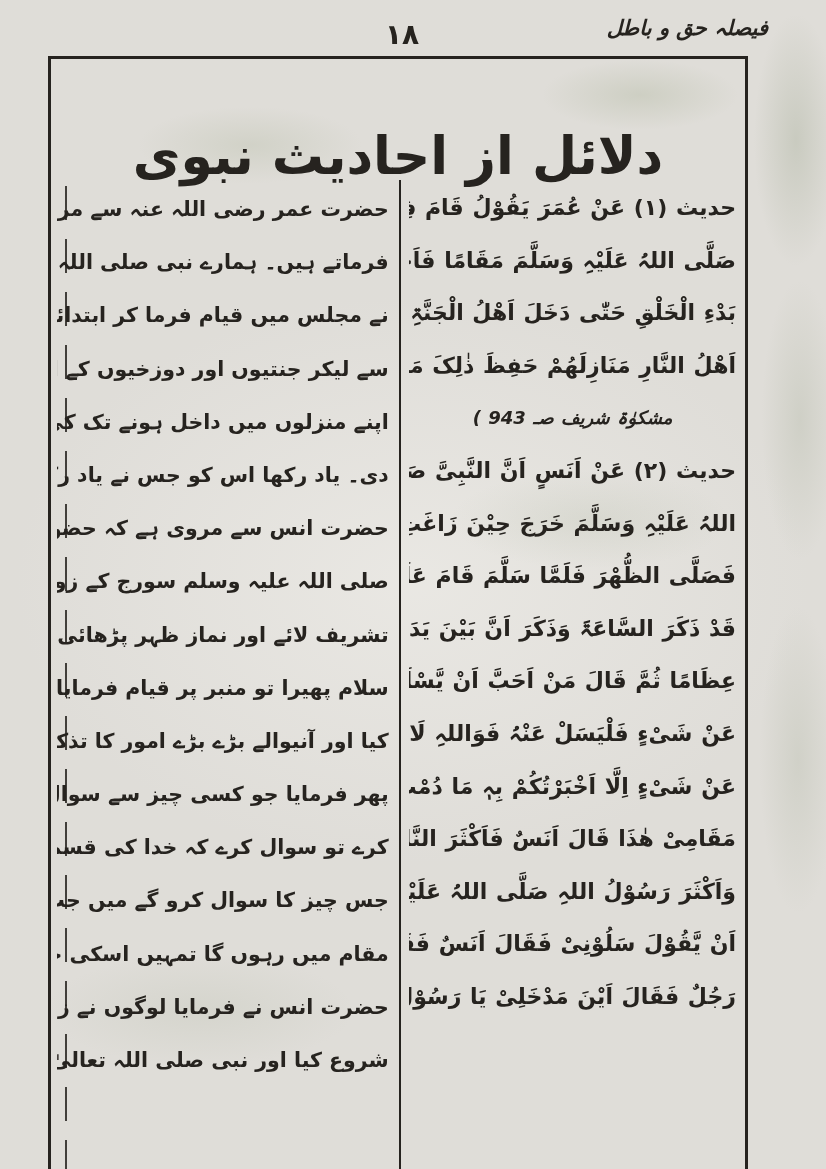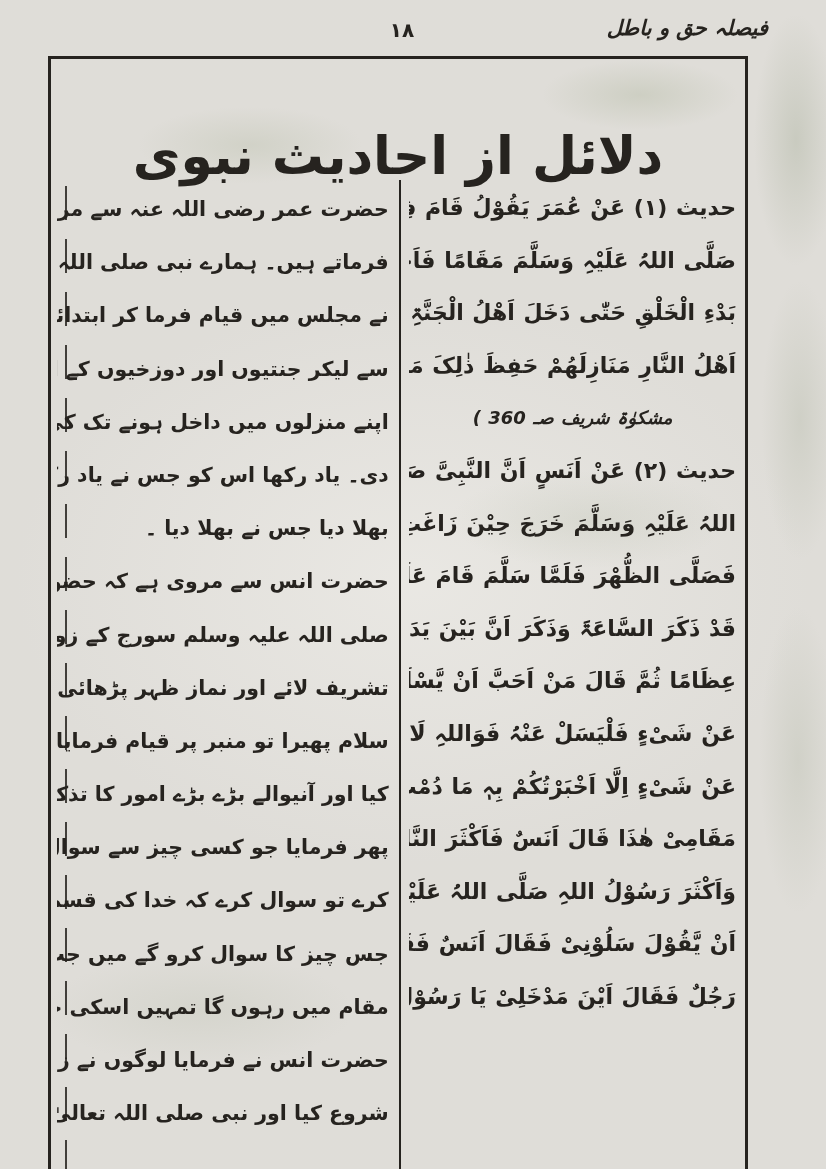--- a/index.html
+++ b/index.html
@@ -40,21 +40,21 @@
     font-weight: bold;
     font-style: italic;
     letter-spacing: 0;
     text-align: right;
   }
   .page-number {
     position: absolute;
     top: 10px; left: 372px;
     width: 60px;
     text-align: center;
-    font-size: 20px;
+    font-size: 28px;
     font-weight: bold;
   }
   .content-box {
     position: absolute;
     left: 48px; top: 56px;
     width: 700px; height: 1146px;
     border: 3.5px solid var(--ink, #26231f);
     box-sizing: border-box;
   }
   .section-title {
@@ -138,40 +138,39 @@
 <main class="content-box">
   <h1 class="section-title">دلائل از احادیث نبوی</h1>
   <div class="columns">
     <section class="col col-urdu">
         <div class="text-line">حضرت عمر رضی اللہ عنہ سے مروی ہے۔ وہ</div>
         <div class="text-line">فرماتے ہیں۔ ہمارے نبی صلی اللہ علیہ وسلم</div>
         <div class="text-line">نے مجلس میں قیام فرما کر ابتدائے آفرینش</div>
         <div class="text-line">سے لیکر جنتیوں اور دوزخیوں کے اپنے</div>
         <div class="text-line">اپنے منزلوں میں داخل ہونے تک کی خبر</div>
         <div class="text-line">دی۔ یاد رکھا اس کو جس نے یاد رکھا اور</div>
-        <div class="text-line end">بھلا دیا جس نے بھلا دیا ۔</div>
         <div class="text-line">حضرت انس سے مروی ہے کہ حضور نبی کریم</div>
         <div class="text-line">صلی اللہ علیہ وسلم سورج کے زوال کے بعد</div>
         <div class="text-line">تشریف لائے اور نماز ظہر پڑھائی جب</div>
         <div class="text-line">سلام پھیرا تو منبر پر قیام فرمایا پھر قیامت کا ذکر</div>
         <div class="text-line">کیا اور آنیوالے بڑے بڑے امور کا تذکرہ کیا</div>
         <div class="text-line">پھر فرمایا جو کسی چیز سے سوال کرنا پسند</div>
         <div class="text-line">کرے تو سوال کرے کہ خدا کی قسم تم مجھ سے</div>
         <div class="text-line">جس چیز کا سوال کرو گے میں جب تک اس</div>
         <div class="text-line">مقام میں رہوں گا تمہیں اسکی خبر دوں گا ۔</div>
         <div class="text-line">حضرت انس نے فرمایا لوگوں نے زیادہ رونا</div>
         <div class="text-line">شروع کیا اور نبی صلی اللہ تعالیٰ علیہ وسلم یہ</div>
       </section>
     <div class="divider"></div>
     <section class="col col-arabic">
         <div class="text-line">حدیث (۱) عَنْ عُمَرَ یَقُوْلُ قَامَ فِیْنَا النَّبِیُّ</div>
         <div class="text-line">صَلَّی اللہُ عَلَیْہِ وَسَلَّمَ مَقَامًا فَاَخْبَرَنَا عَنْ</div>
         <div class="text-line">بَدْءِ الْخَلْقِ حَتّٰی دَخَلَ اَھْلُ الْجَنَّۃِ مَنَازِلَھُمْ وَ</div>
         <div class="text-line">اَھْلُ النَّارِ مَنَازِلَھُمْ حَفِظَ ذٰلِکَ مَنْ</div>
-        <div class="text-line ref">مشکوٰۃ شریف صـ 360 )</div>
+        <div class="text-line ref">مشکوٰۃ شریف صـ 943 )</div>
         <div class="text-line">حدیث (۲) عَنْ اَنَسٍ اَنَّ النَّبِیَّ صَلَّی</div>
         <div class="text-line">اللہُ عَلَیْہِ وَسَلَّمَ خَرَجَ حِیْنَ زَاغَتِ الشَّمْسُ</div>
         <div class="text-line">فَصَلَّی الظُّھْرَ فَلَمَّا سَلَّمَ قَامَ عَلَی الْمِنْبَرِ</div>
         <div class="text-line">قَدْ ذَکَرَ السَّاعَۃَ وَذَکَرَ اَنَّ بَیْنَ یَدَیْھَا اُمُوْرًا</div>
         <div class="text-line">عِظَامًا ثُمَّ قَالَ مَنْ اَحَبَّ اَنْ یَّسْاَلَ</div>
         <div class="text-line">عَنْ شَیْءٍ فَلْیَسَلْ عَنْہُ فَوَاللہِ لَا تَسْاَلُوْنِیْ</div>
         <div class="text-line">عَنْ شَیْءٍ اِلَّا اَخْبَرْتُکُمْ بِہٖ مَا دُمْتُ فِیْ</div>
         <div class="text-line">مَقَامِیْ ھٰذَا قَالَ اَنَسٌ فَاَکْثَرَ النَّاسُ الْبُکَاءَ</div>
         <div class="text-line">وَاَکْثَرَ رَسُوْلُ اللہِ صَلَّی اللہُ عَلَیْہِ وَسَلَّمَ</div>
         <div class="text-line">اَنْ یَّقُوْلَ سَلُوْنِیْ فَقَالَ اَنَسٌ فَقَامَ اِلَیْہِ</div>

